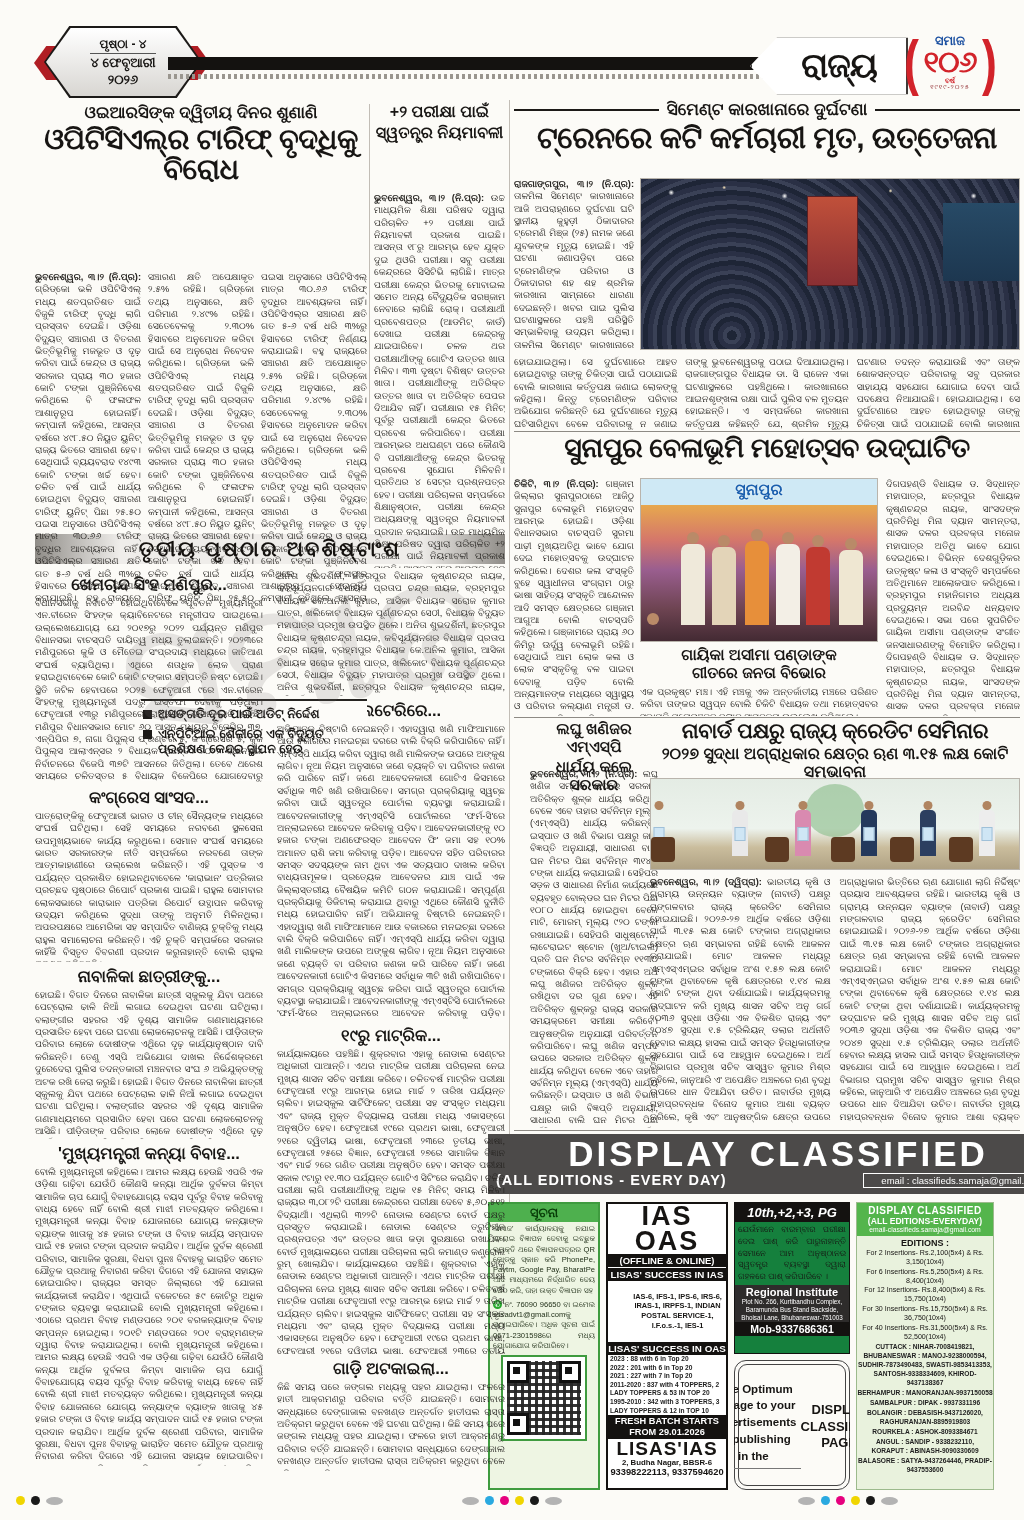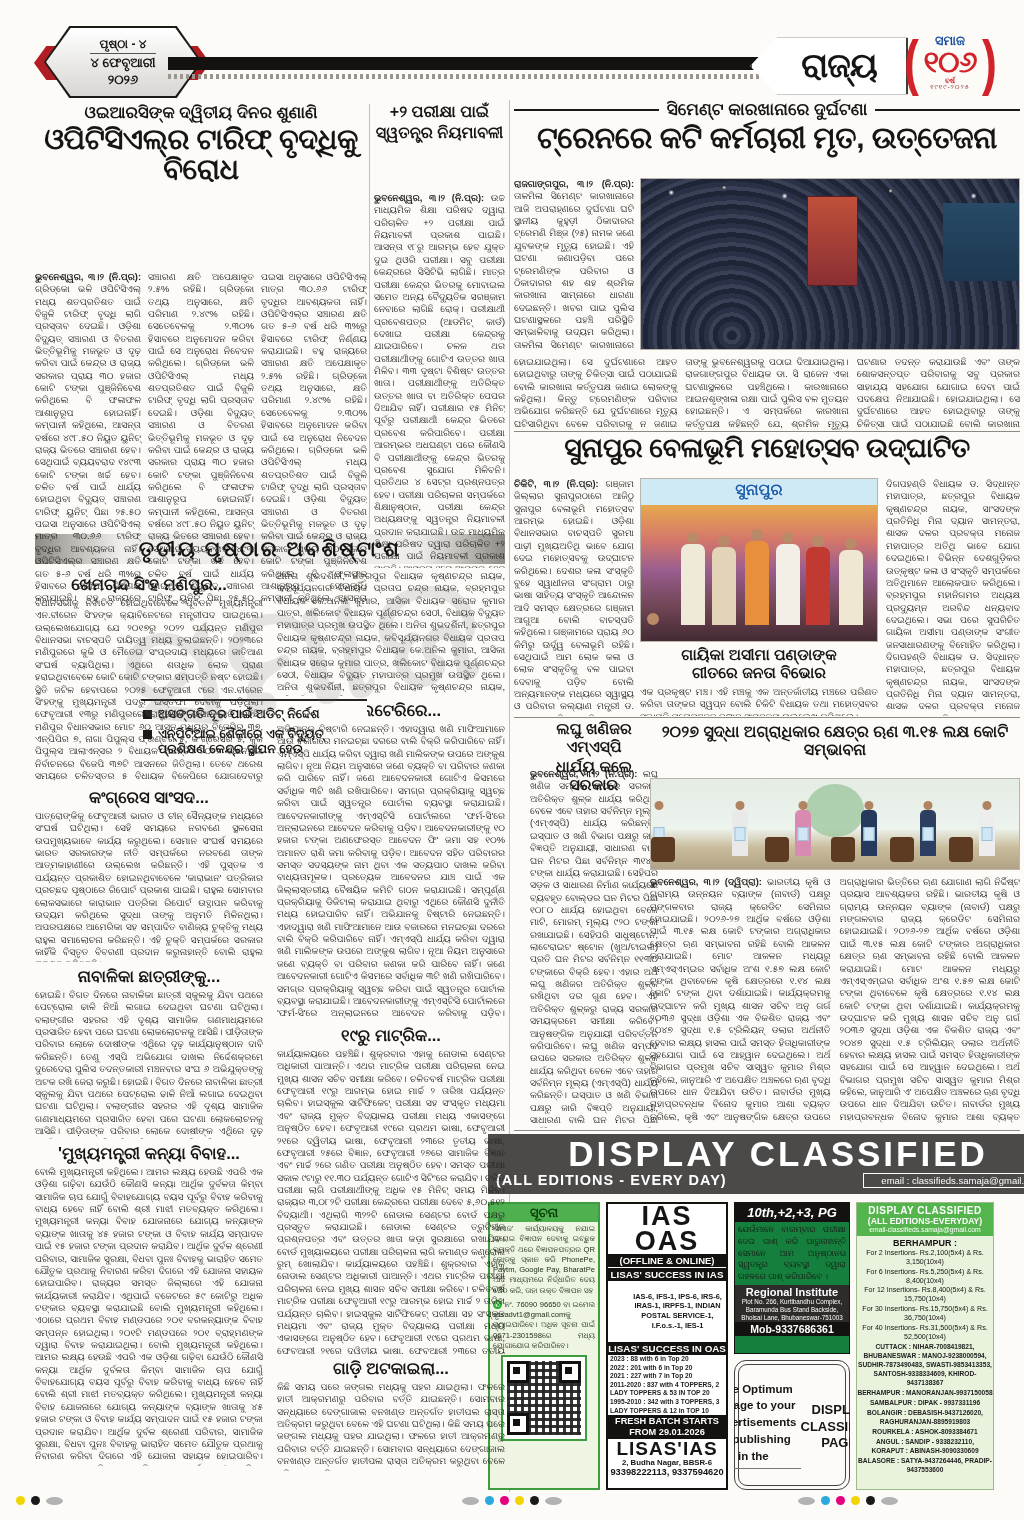--- a/index.html
+++ b/index.html
@@ -267,20 +267,21 @@
   <div class="abs" style="left:514px;top:720px;width:506px;height:408px;">
     <div class="abs" style="left:16px;top:0;width:128px;height:408px;">
       <div class="kicker" style="font-size:15.5px;">ଲଘୁ ଖଣିଜର ଏମ୍‌ଏସ୍‌ପି</div>
       <div class="kicker" style="font-size:15.5px;margin-top:2px;">ଧାର୍ଯ୍ୟ କଲେ ସରକାର</div>
       <div class="abs fillbox jtext" style="left:0;top:48px;width:128px;height:360px;">
         <b class="dl">ଭୁବନେଶ୍ୱର, ୩।୨ (ନି.ପ୍ର):</b>
         <span>ଲଘୁ ଖଣିଜ ସମ୍ପଦ ଉପରେ ସରକାର ଅତିରିକ୍ତ ଶୁଳ୍କ ଧାର୍ଯ୍ୟ କରିଥିବା ବେଳେ ଏବେ ତାହାର ସର୍ବନିମ୍ନ ମୂଲ୍ୟ (ଏମ୍‌ଏସ୍‌ପି) ଧାର୍ଯ୍ୟ କରିଛନ୍ତି। ଇସ୍ପାତ ଓ ଖଣି ବିଭାଗ ପକ୍ଷରୁ ଜାରି ବିଜ୍ଞପ୍ତି ଅନୁଯାୟୀ, ସାଧାରଣ ବାଲି ଘନ ମିଟର ପିଛା ସର୍ବନିମ୍ନ ୩୧୪୦ ଟଙ୍କା ଧାର୍ଯ୍ୟ କରାଯାଇଛି। ସେହିପରି ସଡ଼କ ଓ ସାଧାରଣ ନିର୍ମାଣ କାର୍ଯ୍ୟରେ ବ୍ୟବହୃତ ବୋଲ୍ଡର ଘନ ମିଟର ପିଛା ୧୦୮୦ ଧାର୍ଯ୍ୟ ହୋଇଥିବା ବେଳେ ମାଟି, ମୋରମ୍ ମୂଲ୍ୟ ୯୨୦ ଟଙ୍କା ରଖାଯାଇଛି। ସେହିପରି ସାଧୁଷ୍ଟୋନ, ଲାଟେରାଇଟ ଷ୍ଟୋନ (ଖୁଅ/ଟାଇଲ) ପ୍ରତି ଘନ ମିଟର ସର୍ବନିମ୍ନ ୧୧୩୦ ଟଙ୍କାରେ ବିକ୍ରି ହେବ। ଏହାର ଅର୍ଥ ଲଘୁ ଖଣିଜର ଅତିରିକ୍ତ ଶୁଳ୍କ ରଖିଥିବା ଦର ଗୁଣ ହେବ। ଏହି ଅତିରିକ୍ତ ଶୁଳ୍କରୁ ରାଜ୍ୟ ସରକାର ସମୟକ୍ରମେ ସମୀକ୍ଷା କରିବେ। ଆନୁଷଙ୍ଗିକ ଅନୁଯାୟୀ ପରିବର୍ତ୍ତନ କରିପାରିବେ। ଲଘୁ ଖଣିଜ ସମ୍ପଦ ଉପରେ ସରକାର ଅତିରିକ୍ତ ଶୁଳ୍କ ଧାର୍ଯ୍ୟ କରିଥିବା ବେଳେ ଏବେ ତାହାର ସର୍ବନିମ୍ନ ମୂଲ୍ୟ (ଏମ୍‌ଏସ୍‌ପି) ଧାର୍ଯ୍ୟ କରିଛନ୍ତି। ଇସ୍ପାତ ଓ ଖଣି ବିଭାଗ ପକ୍ଷରୁ ଜାରି ବିଜ୍ଞପ୍ତି ଅନୁଯାୟୀ, ସାଧାରଣ ବାଲି ଘନ ମିଟର ପିଛା ସର୍ବନିମ୍ନ ୩୧୪୦ ଟଙ୍କା ଧାର୍ଯ୍ୟ କରାଯାଇଛି। ସେହିପରି ସଡ଼କ ଓ ସାଧାରଣ ନିର୍ମାଣ କାର୍ଯ୍ୟରେ ବ୍ୟବହୃତ ବୋଲ୍ଡର ଘନ ମିଟର ପିଛା ୧୦୮୦ ଧାର୍ଯ୍ୟ ହୋଇଥିବା ବେଳେ ମାଟି, ମୋରମ୍ ମୂଲ୍ୟ ୯୨୦ ଟଙ୍କା ରଖାଯାଇଛି। ସେହିପରି ସାଧୁଷ୍ଟୋନ, ଲାଟେରାଇଟ ଷ୍ଟୋନ (ଖୁଅ/ଟାଇଲ) ପ୍ରତି ଘନ ମିଟର ସର୍ବନିମ୍ନ ୧୧୩୦ ଟଙ୍କାରେ ବିକ୍ରି ହେବ। ଏହାର ଅର୍ଥ ଲଘୁ ଖଣିଜର ଅତିରିକ୍ତ ଶୁଳ୍କ ରଖିଥିବା ଦର ଗୁଣ ହେବ। ଏହି ଅତିରିକ୍ତ ଶୁଳ୍କରୁ ରାଜ୍ୟ ସରକାର ସମୟକ୍ରମେ ସମୀକ୍ଷା କରିବେ। ଆନୁଷଙ୍ଗିକ ଅନୁଯାୟୀ ପରିବର୍ତ୍ତନ କରିପାରିବେ।</span>
       </div>
     </div>
     <div class="abs" style="left:136px;top:0;width:370px;height:408px;">
+      <div class="headline" style="font-size:21px;">ନାବାର୍ଡ ପକ୍ଷରୁ ରାଜ୍ୟ କ୍ରେଡିଟ ସେମିନାର</div>
       <div class="kicker" style="font-size:16px;margin-top:3px;">୨୦୨୭ ସୁଦ୍ଧା ଅଗ୍ରାଧିକାର କ୍ଷେତ୍ର ଋଣ ୩.୧୫ ଲକ୍ଷ କୋଟି ସମ୍ଭାବନା</div>
       <div class="photo photo-seminar" style="left:0;top:58px;width:370px;height:92px;">
         <div class="sem-circle"></div>
         <div class="sem-person">
             <span class="doc"></span>
           </div>
         <div class="sem-person">
             <span class="doc"></span>
           </div>
         <div class="sem-person">
@@ -397,21 +398,21 @@
         </div>
       </div>
     </div>
 
     <div class="ad ad4">
       <div class="hd">
         <div class="h1">DISPLAY CLASSIFIED</div>
         <div class="h2">(ALL EDITIONS-EVERYDAY)</div>
         <div class="em">email-classifieds.samaja@gmail.com</div>
       </div>
-      <div class="ins">BERHAMPUR :</div>
+      <div class="ins">EDITIONS :</div>
       <div class="rate">For 2 Insertions- Rs.2,100(5x4) &amp; Rs. 3,150(10x4)</div>
       <div class="rate">For 6 Insertions- Rs.5,250(5x4) &amp; Rs. 8,400(10x4)</div>
       <div class="rate">For 12 Insertions- Rs.8,400(5x4) &amp; Rs. 15,750(10x4)</div>
       <div class="rate">For 30 Insertions- Rs.15,750(5x4) &amp; Rs. 36,750(10x4)</div>
       <div class="rate">For 40 Insertions- Rs.31,500(5x4) &amp; Rs. 52,500(10x4)</div>
       <div class="ct">CUTTACK : NIHAR-7008419821,</div>
       <div class="ct">BHUBANESWAR : MANOJ-9238000594, SUDHIR-7873490483, SWASTI-9853413353, SANTOSH-9338334609, KHIROD-9437138367</div>
       <div class="ct">BERHAMPUR : MANORANJAN-9937150058</div>
       <div class="ct">SAMBALPUR : DIPAK - 9937331196</div>
       <div class="ct">BOLANGIR : DEBASISH-9437126020, RAGHURANJAN-8895919803</div>

